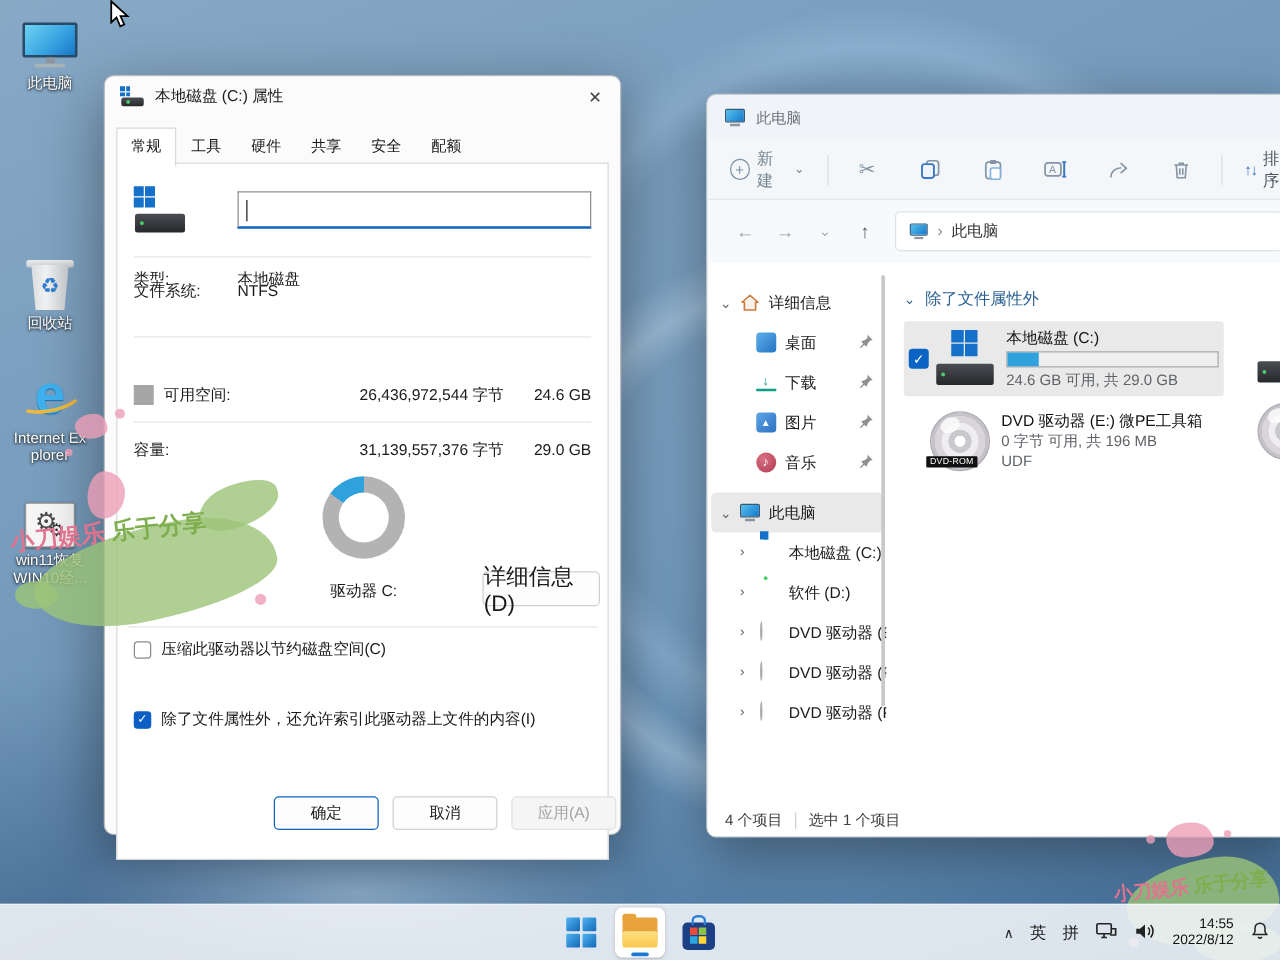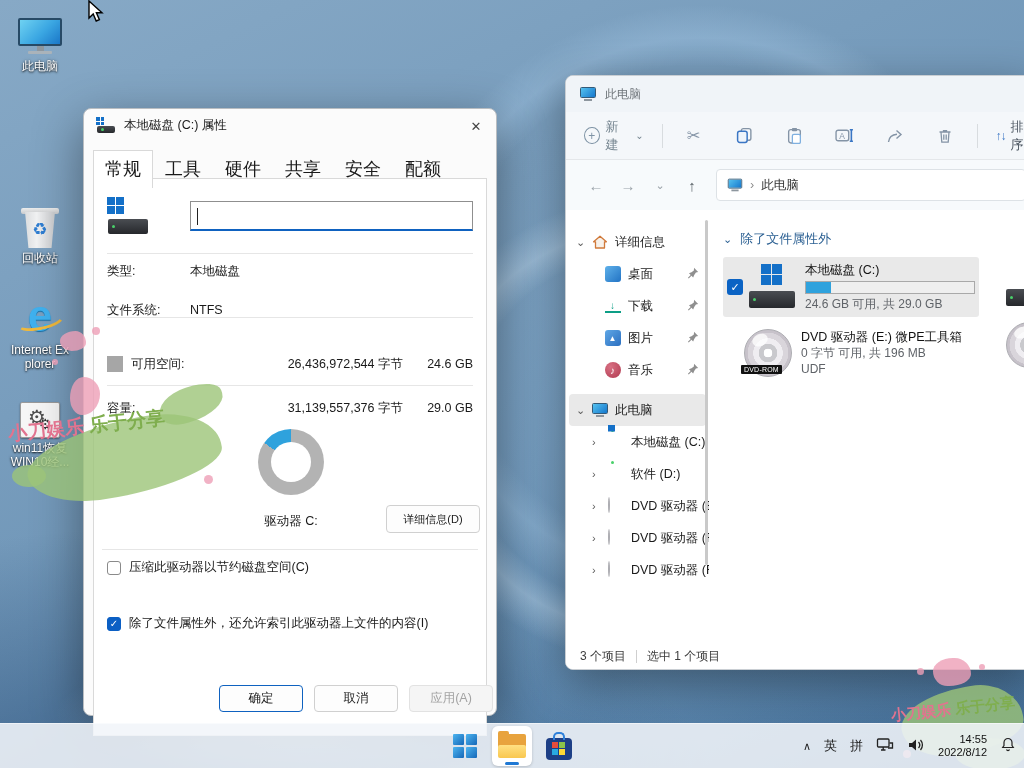--- a/index.html
+++ b/index.html
@@ -136,47 +136,47 @@
   .cicon { position:relative; width:48px; height:46px; }
   .cicon .wingrid { position:absolute; left:13px; top:0; width:21px; height:21px; }
   .cicon .hdd { position:absolute; left:1px; bottom:2px; width:46px; height:17px; }
   .estatus { flex:0 0 25px; display:flex; align-items:center; gap:10px; padding-left:14px; font-size:12px; color:#3c3c3c;
              background:#fff; }
   .st-sep { width:1px; height:13px; background:#cfcfcf; }
 
   
   .dlg { position:absolute; left:83px; top:60px; width:414px; height:608px; z-index:20;
          background:#fbfbfb; border:1px solid #b9bdc1; border-radius:8px;
-         box-shadow:0 16px 50px rgba(0,0,0,.42); font-size:12.5px;margin-top:48px; }
+         box-shadow:0 16px 50px rgba(0,0,0,.42); font-size:12.5px; }
   .dtitle { height:33px; display:flex; align-items:center; gap:8px; padding-left:12px; }
   .dtitle .txt { flex:1; font-size:12.5px; }
   .dclose { width:40px; text-align:center; font-size:13px; color:#454545; padding-top:1px; }
   .dtabs { position:absolute; left:9px; top:42px; display:flex; z-index:2; }
-  .dtab { padding:5px 11px 6px; font-size:18px; border:1px solid transparent; border-bottom:none; color:#1a1a1a; }
+  .dtab { padding:5px 11px 6px; font-size:12px; border:1px solid transparent; border-bottom:none; color:#1a1a1a; }
   .dtab.active { background:#fff; border-color:#d9d9d9; position:relative; top:1px; padding-top:6px; margin-top:-2px; }
   .dpage { position:absolute; left:9px; right:9px; top:69px; height:558px; background:#fff;
            border:1px solid #d9d9d9; }
   .hr { position:absolute; left:13px; right:13px; border-top:1px solid #e6e6e6; }
   .dbigicon { position:absolute; left:13px; top:18px; width:42px; height:40px; }
   .dbigicon .wingrid { position:absolute; left:0; top:0; width:17px; height:17px; }
   .dbigicon .hdd { position:absolute; left:1px; bottom:3px; width:40px; height:15px; }
   .dinput { position:absolute; left:96px; top:22px; width:283px; height:30px; background:#fff;
             border:1px solid #8f8f8f; border-bottom:2px solid #0f62c0; }
   .caret { position:absolute; left:6px; top:6px; width:1px; height:17px; background:#222; }
   .frow { position:absolute; left:13px; right:13px; height:18px; display:flex; align-items:center; }
   .frow .lbl { width:83px; flex:0 0 83px; }
   .frow .sw { width:16px; height:16px; flex:0 0 16px; margin-right:8px; }
   .frow .lbl2 { flex:1; }
   .frow .bytes { width:172px; text-align:right; }
   .frow .gb { width:70px; text-align:right; }
   .donut { position:absolute; left:164px; top:250px; width:66px; height:66px; border-radius:50%; }
   .donut .hole { position:absolute; left:13px; top:13px; width:40px; height:40px; border-radius:50%; background:#fff; }
   .dcaption { position:absolute; left:130px; top:334px; width:134px; text-align:center; }
   .dbtn { position:absolute; display:flex; align-items:center; justify-content:center;
-          background:#fdfdfd; border:1px solid #d0d0d0; border-radius:4px; font-size:11px; color:#1a1a1a; }
+          background:#fdfdfd; border:1px solid #d0d0d0; border-radius:4px; font-size:18px; color:#1a1a1a; }
   .dbtn.details { left:292px; top:326px; width:94px; height:28px; }
   .cbrow { position:absolute; left:13px; display:flex; align-items:center; gap:8px; }
   .cb { width:14px; height:14px; border:1px solid #8a8a8a; border-radius:3px; background:#fff; }
   .cb.checked { background:#0b5fc4; border-color:#0b5fc4; color:#fff; font-size:10px;
                 display:flex; align-items:center; justify-content:center; }
   .dfoot-btn { position:absolute; top:576px; width:84px; height:27px; display:flex; align-items:center;
                justify-content:center; border-radius:4px; font-size:12.5px; background:#fdfdfd;
                border:1px solid #d0d0d0; }
   .dfoot-btn.primary { border:1.5px solid #0f62c0; }
   .dfoot-btn.disabled { background:#f5f5f5; border-color:#e2e2e2; color:#a3a3a3; }
@@ -468,21 +468,21 @@
             </div>
         </div>
         <div class="abs" style="left:297px;top:112px">
           <div class="disc" style="width:46px;height:46px">
               <div class="shine"></div>
             </div>
         </div>
       </div>
     </div>
     <div class="estatus">
-      <span>3 个项目</span>
+      <span>4 个项目</span>
       <span class="st-sep"></span>
       <span>选中 1 个项目</span>
     </div>
   </div>
 
   <div class="dlg">
     <div class="dtitle">
       <div style="position:relative;width:20px;height:17px">
         <div class="wingrid" style="position:absolute;left:0;top:0;width:8px;height:8px">
             <i></i>
@@ -515,21 +515,21 @@
       </div>
       <div class="dinput">
         <span class="caret"></span>
         <span></span>
       </div>
       <div class="hr" style="top:74px"></div>
       <div class="frow" style="top:83px">
         <span class="lbl">类型:</span>
         <span>本地磁盘</span>
       </div>
-      <div class="frow" style="top:122px">
+      <div class="frow" style="top:93px">
         <span class="lbl">文件系统:</span>
         <span>NTFS</span>
       </div>
       <div class="hr" style="top:138px"></div>
       <div class="frow" style="top:176px">
         <span class="sw" style="background: rgb(166, 166, 166);"></span>
         <span class="lbl2">可用空间:</span>
         <span class="bytes">26,436,972,544 字节</span>
         <span class="gb">24.6 GB</span>
       </div>

